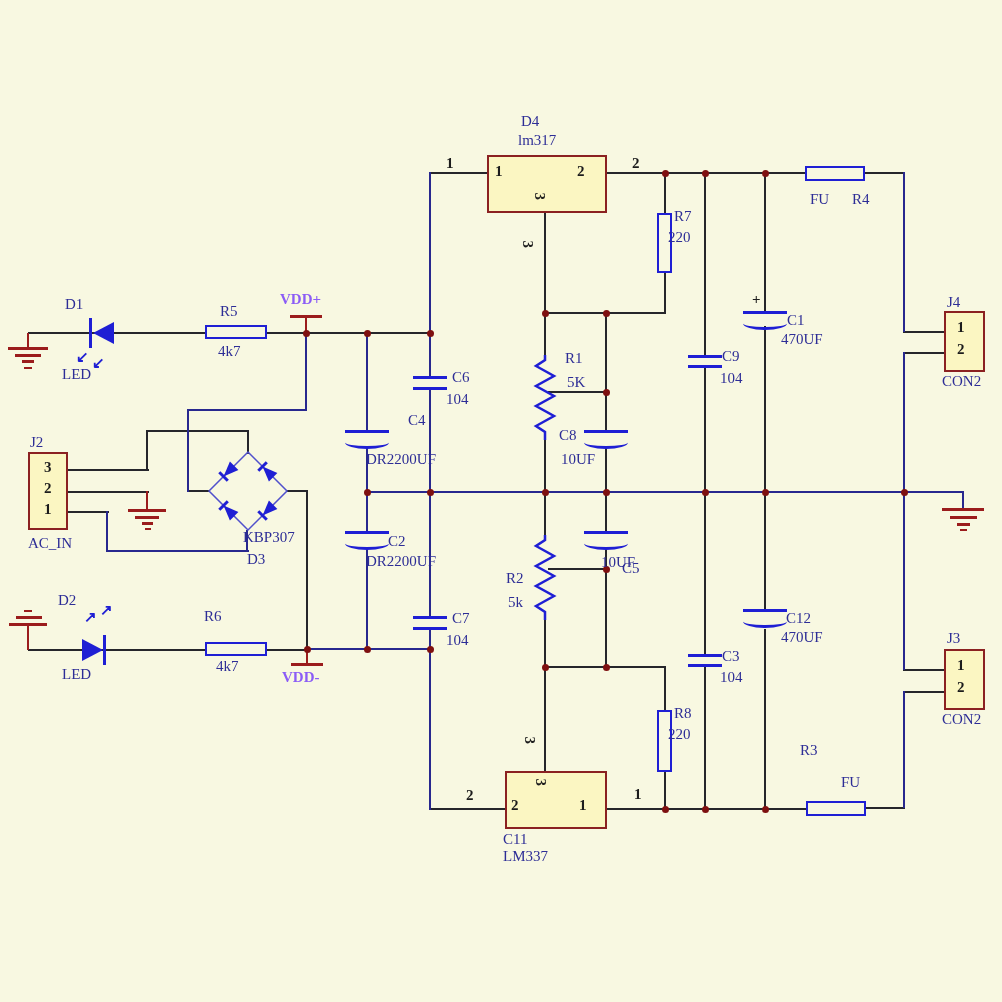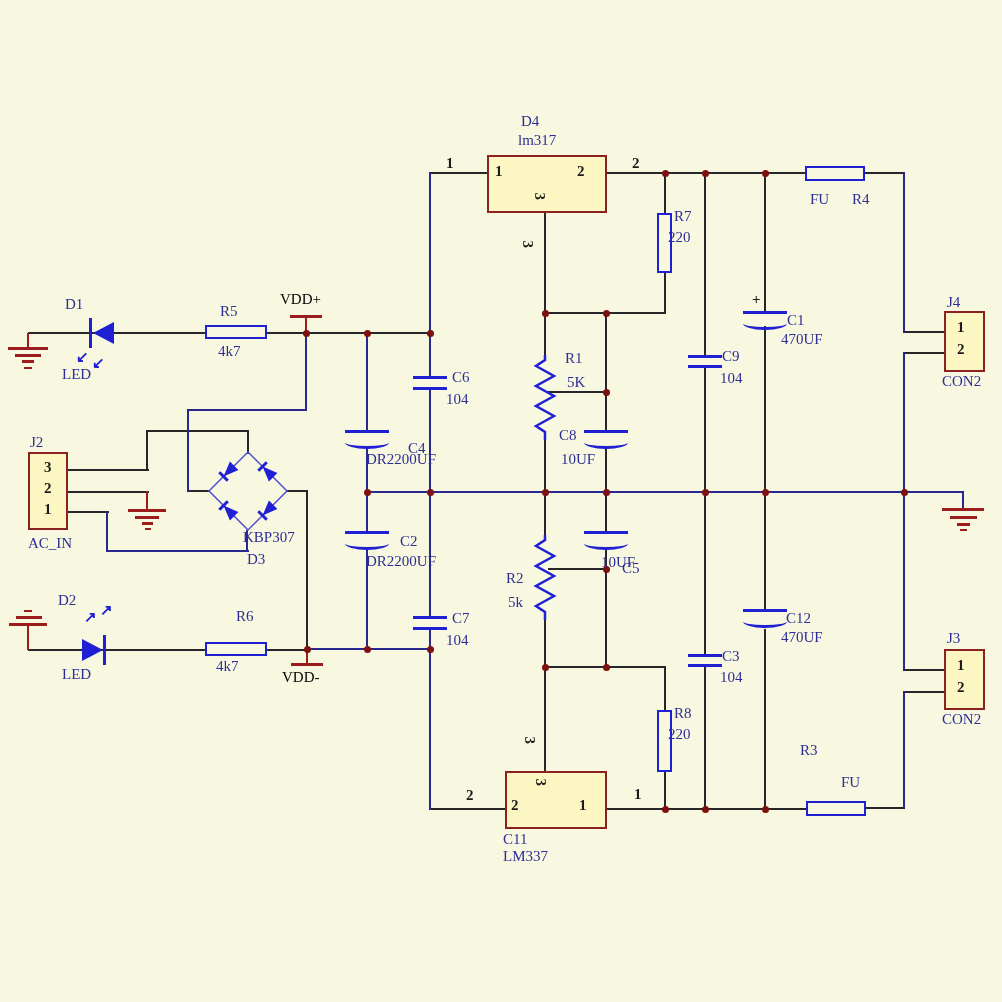--- a/index.html
+++ b/index.html
@@ -4,21 +4,21 @@
 <style>
   html,body{margin:0;padding:0;background:#f8f8e1;}
   #board{position:relative;width:1002px;height:1002px;background:#f8f8e1;overflow:hidden;
          font-family:"Liberation Serif",serif;}
   .wk{position:absolute;background:#26262b;}
   .wb{position:absolute;background:#28288e;}
   .wr{position:absolute;background:#9b1c1c;}
   .dot{position:absolute;width:7px;height:7px;border-radius:50%;background:#7e1010;}
   .lb{position:absolute;font-size:15px;color:#2d2d96;white-space:nowrap;line-height:1.1;}
   .pk{color:#1c1c1c;font-weight:bold;}
-  .tr{color:#000000;font-weight:normal;}
+  .tr{color:#8b5cf6;font-weight:bold;}
   .rot{transform:rotate(90deg);}
   .icbox{position:absolute;background:#fbf6c2;border:2px solid #8b2121;box-sizing:border-box;}
   .res{position:absolute;border:2px solid #1f1fd4;background:transparent;box-sizing:border-box;}
   .cplate{position:absolute;background:#1f1fd4;}
   .ccurve{position:absolute;width:44px;height:13px;border-bottom:3px solid #1f1fd4;
           border-radius:0 0 50% 50%;box-sizing:border-box;}
   .tri-left{position:absolute;width:0;height:0;border-top:11px solid transparent;
             border-bottom:11px solid transparent;border-right:21px solid #1f1fd4;}
   .tri-right{position:absolute;width:0;height:0;border-top:11px solid transparent;
              border-bottom:11px solid transparent;border-left:21px solid #1f1fd4;}
@@ -234,28 +234,28 @@
   <span class="lb" style="left:30px;top:434px">J2</span>
   <span class="lb pk" style="left:44px;top:459px">3</span>
   <span class="lb pk" style="left:44px;top:480px">2</span>
   <span class="lb pk" style="left:44px;top:501px">1</span>
   <span class="lb" style="left:28px;top:535px">AC_IN</span>
   <span class="lb" style="left:243px;top:529px">KBP307</span>
   <span class="lb" style="left:247px;top:551px">D3</span>
 
   <span class="lb" style="left:58px;top:592px">D2</span>
   <span class="lb" style="left:62px;top:666px">LED</span>
-  <span class="lb" style="left:236px;top:608px">R6</span>
+  <span class="lb" style="left:204px;top:608px">R6</span>
   <span class="lb" style="left:216px;top:658px">4k7</span>
 
   <span class="lb" style="left:452px;top:369px">C6</span>
   <span class="lb" style="left:446px;top:391px">104</span>
-  <span class="lb" style="left:408px;top:440px">C4</span>
+  <span class="lb" style="left:408px;top:412px">C4</span>
   <span class="lb" style="left:366px;top:451px">DR2200UF</span>
-  <span class="lb" style="left:400px;top:533px">C2</span>
+  <span class="lb" style="left:388px;top:533px">C2</span>
   <span class="lb" style="left:366px;top:553px">DR2200UF</span>
   <span class="lb" style="left:452px;top:610px">C7</span>
   <span class="lb" style="left:446px;top:632px">104</span>
 
   <span class="lb" style="left:521px;top:113px">D4</span>
   <span class="lb" style="left:518px;top:132px">lm317</span>
   <span class="lb pk" style="left:446px;top:155px">1</span>
   <span class="lb pk" style="left:495px;top:163px">1</span>
   <span class="lb pk" style="left:577px;top:163px">2</span>
   <span class="lb pk rot" style="left:536px;top:188px">3</span>

